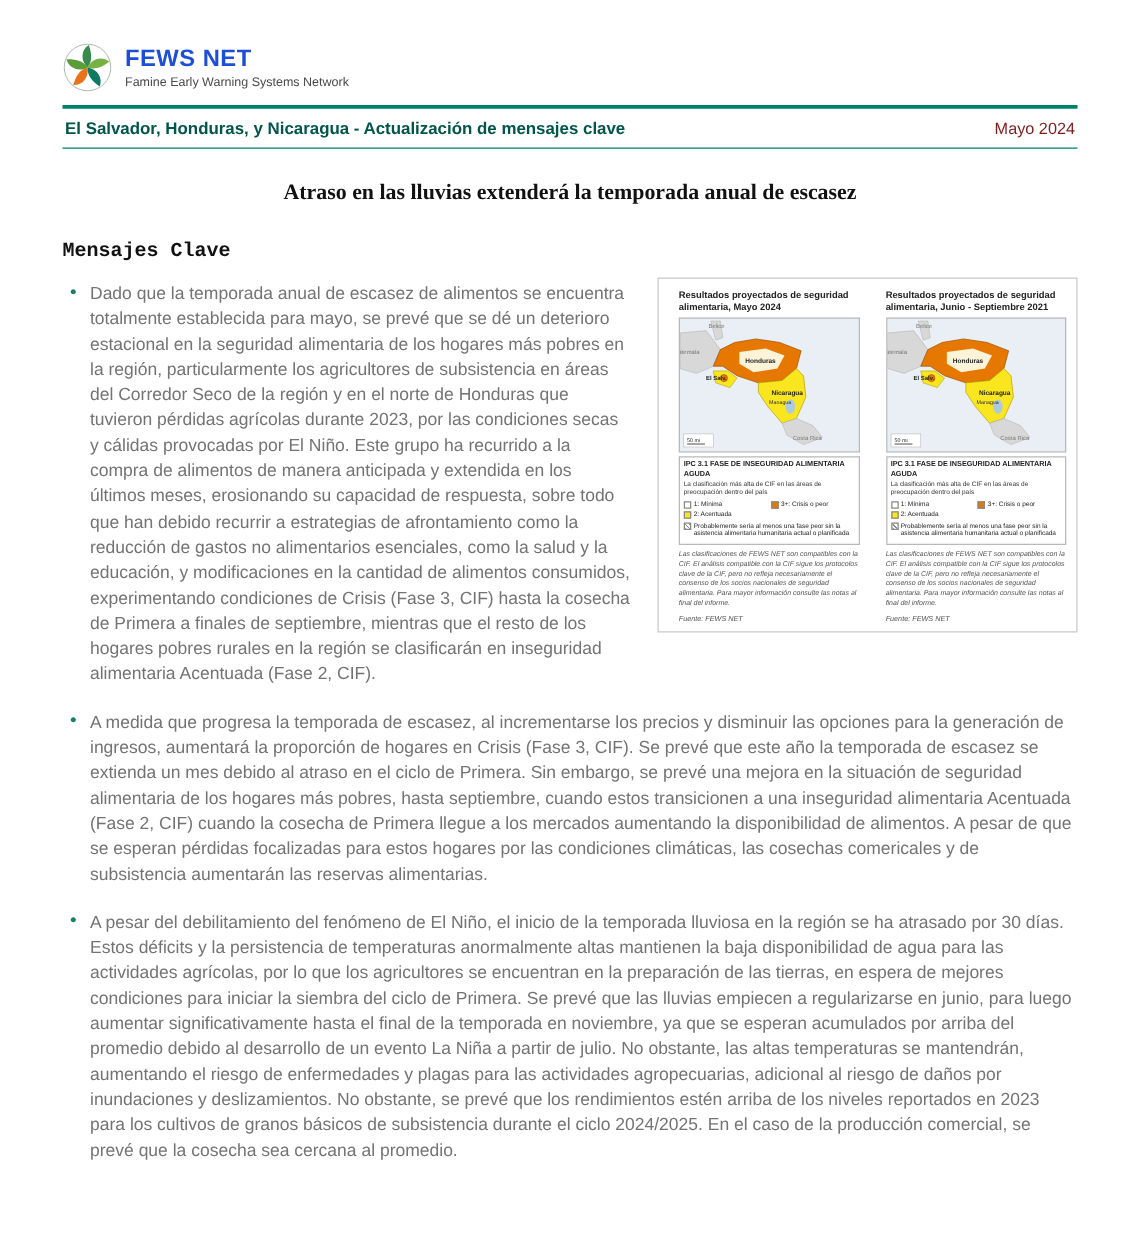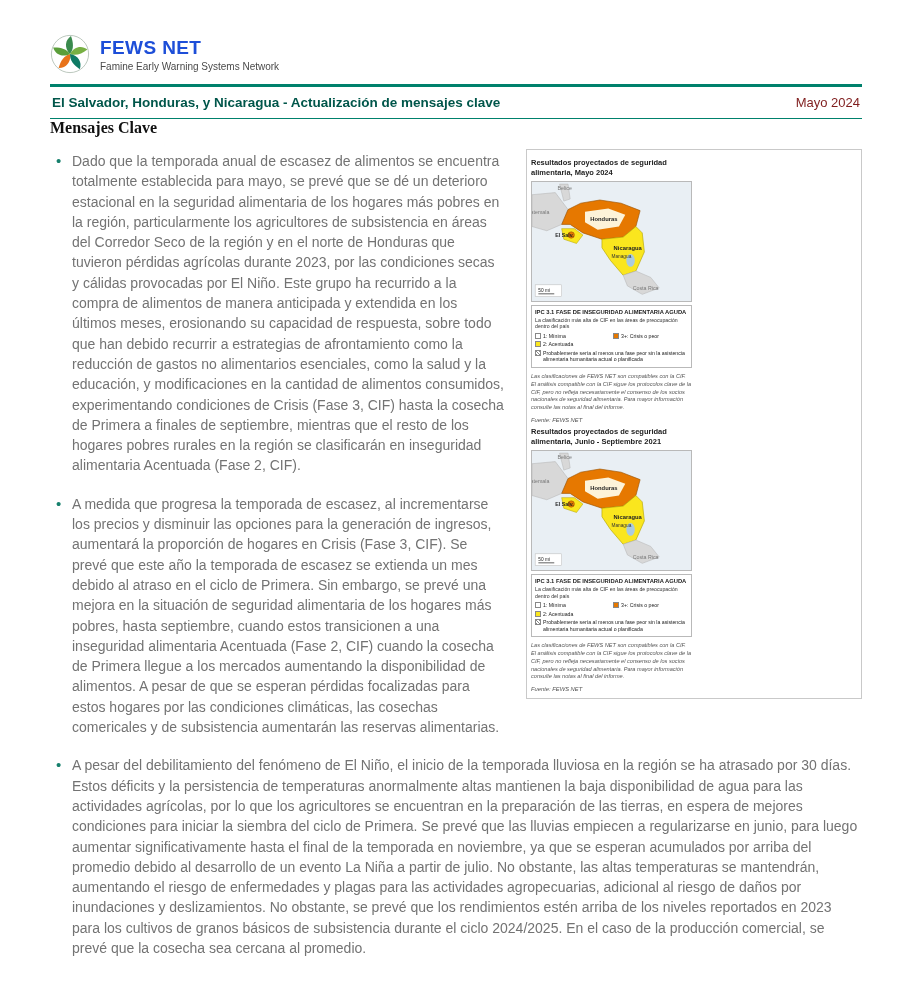--- a/index.html
+++ b/index.html
@@ -18,30 +18,30 @@
   .report-head{display:flex;justify-content:space-between;align-items:center;padding:8px 2px 8px 2px;}
   .report-head .left{font-weight:bold;font-size:13.5px;color:#00564a;}
   .report-head .right{font-size:13px;color:#7f1d1d;}
   .rule-thin{border:0;border-top:1.5px solid #00816c;margin:0;}
 
   h1.doc-title{
     font-family:"Liberation Serif","DejaVu Serif",serif;
     font-size:17.5px;font-weight:bold;color:#111;text-align:center;margin:24px 0 28px 0;
   }
   h2.km{
-    font-family:Liberation Serif, serif;
+    font-family:Liberation Mono, monospace;
     font-size:16px;font-weight:bold;color:#111;margin:0 0 14px 0;
   }
 
   
   .content{position:relative;}
   .figure{
     float:right;width:336px;margin:-2px 0 12px 22px;
-    border:1px solid #c9c9c9;background:#fff;padding:8px 8px 6px 4px;
-    box-sizing:border-box;display:flex;gap:4px;flex-direction:column;
+    border:1px solid #c9c9c9;background:#fff;padding:8px 8px 6px 16px;
+    box-sizing:border-box;display:flex;gap:21px;
   }
   .panel{width:50%;min-width:0;}
   .panel-title{font-size:7.5px;font-weight:bold;color:#222;line-height:1.3;margin-bottom:3px;min-height:20px;}
   .map-wrap{border:1px solid #b9b9b9;background:#e9eff4;}
   svg.map{display:block;width:100%;height:auto;}
   .ml{font-family:"Liberation Sans",sans-serif;font-size:6px;fill:#333;}
   .ml.bold{font-weight:bold;font-size:5.5px;fill:#222;}
   .ml.gray{fill:#787878;font-size:5px;}
   .ml.tiny{font-size:4.5px;}
   .ml.dark{fill:#222;}
@@ -92,20 +92,21 @@
 
   <hr class="rule-strong">
 
   <div class="report-head">
     <div class="left">El Salvador, Honduras, y Nicaragua - Actualización de mensajes clave</div>
     <div class="right">Mayo 2024</div>
   </div>
 
   <hr class="rule-thin">
 
+  <h1 class="doc-title">Atraso en las lluvias extenderá la temporada anual de escasez</h1>
 
   <h2 class="km">Mensajes Clave</h2>
 
   <div class="content">
 
     <div class="figure">
 
       <div class="panel">
         <div class="panel-title">Resultados proyectados de seguridad alimentaria, Mayo 2024</div>
         <div class="map-wrap">

